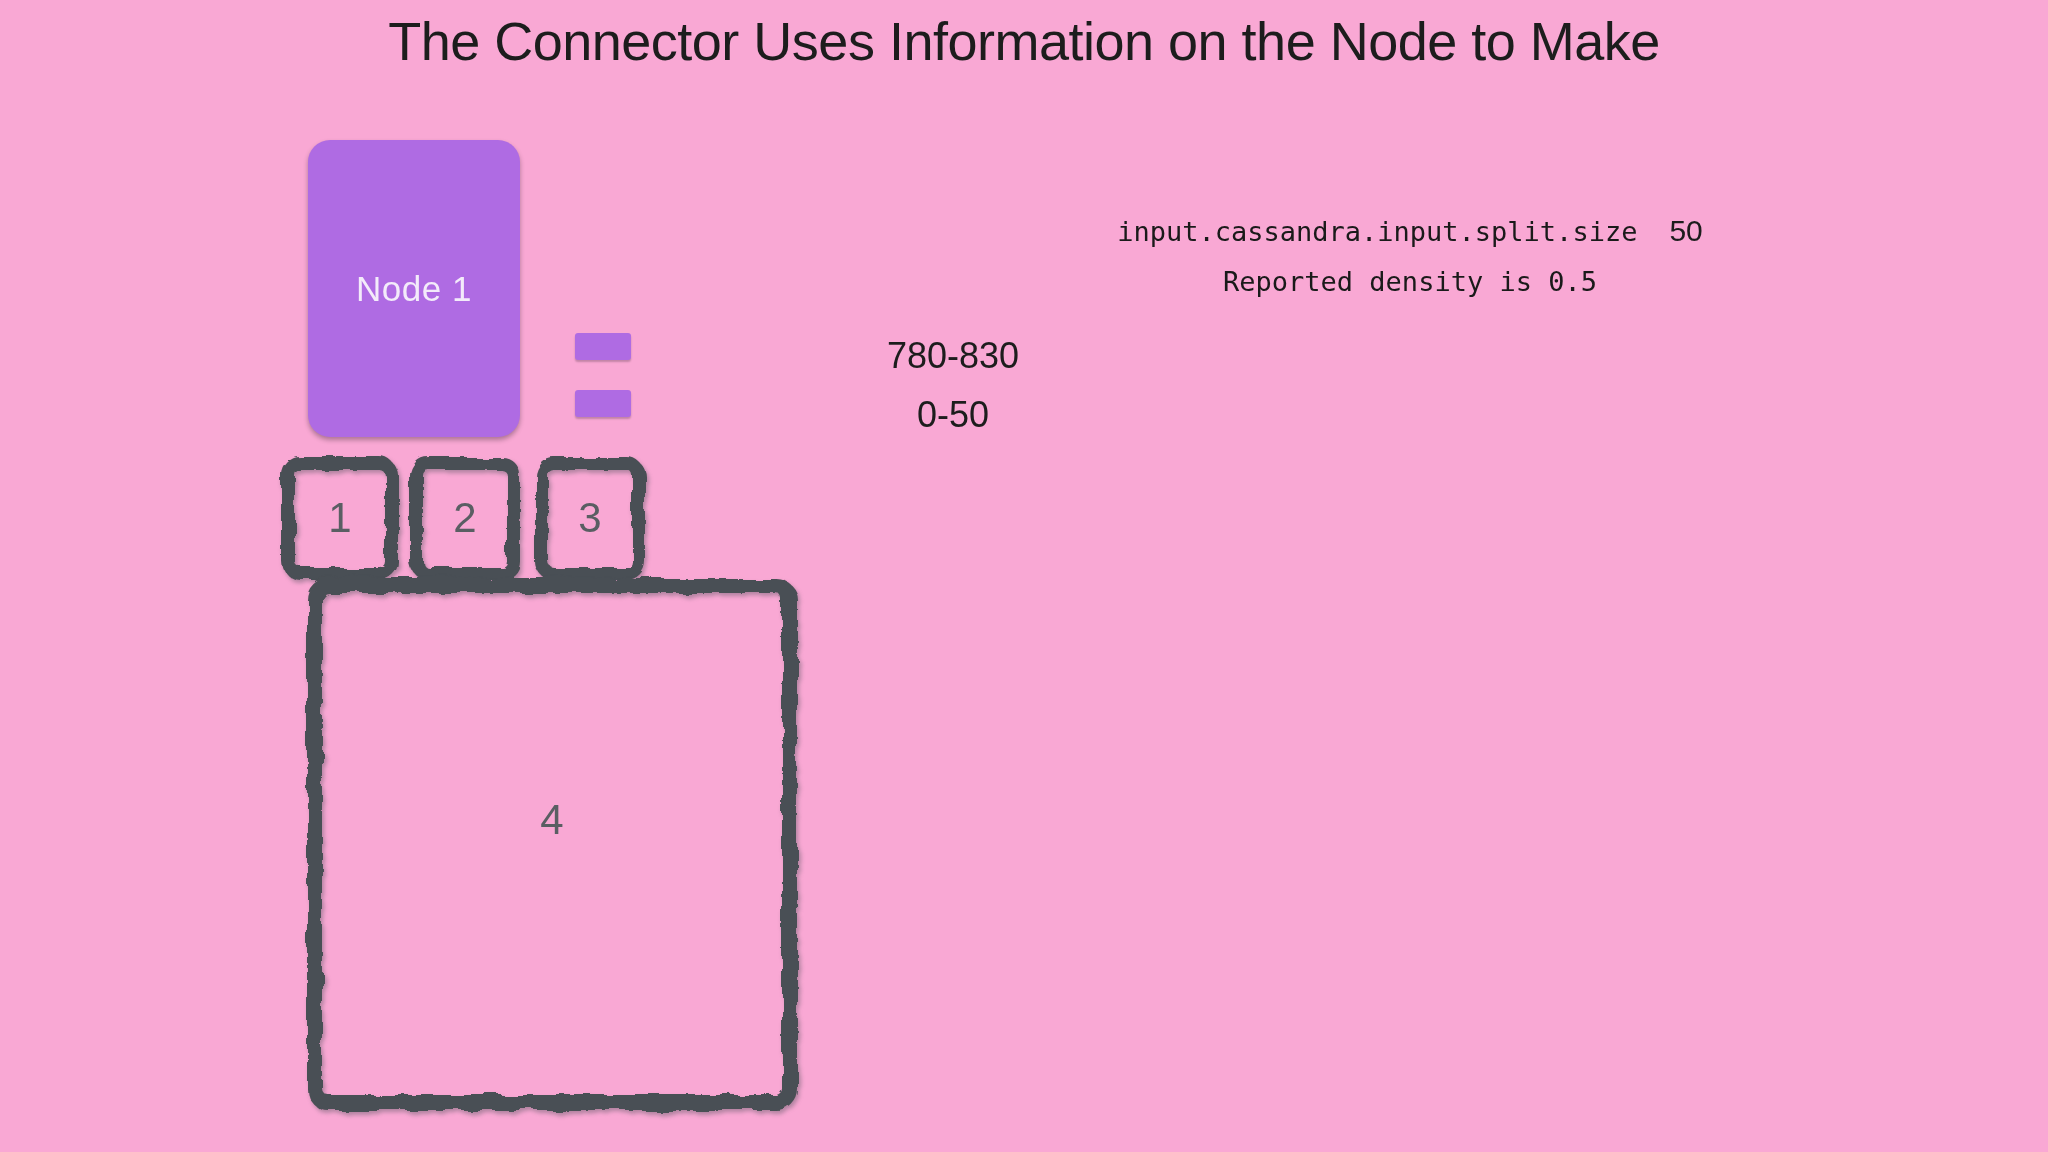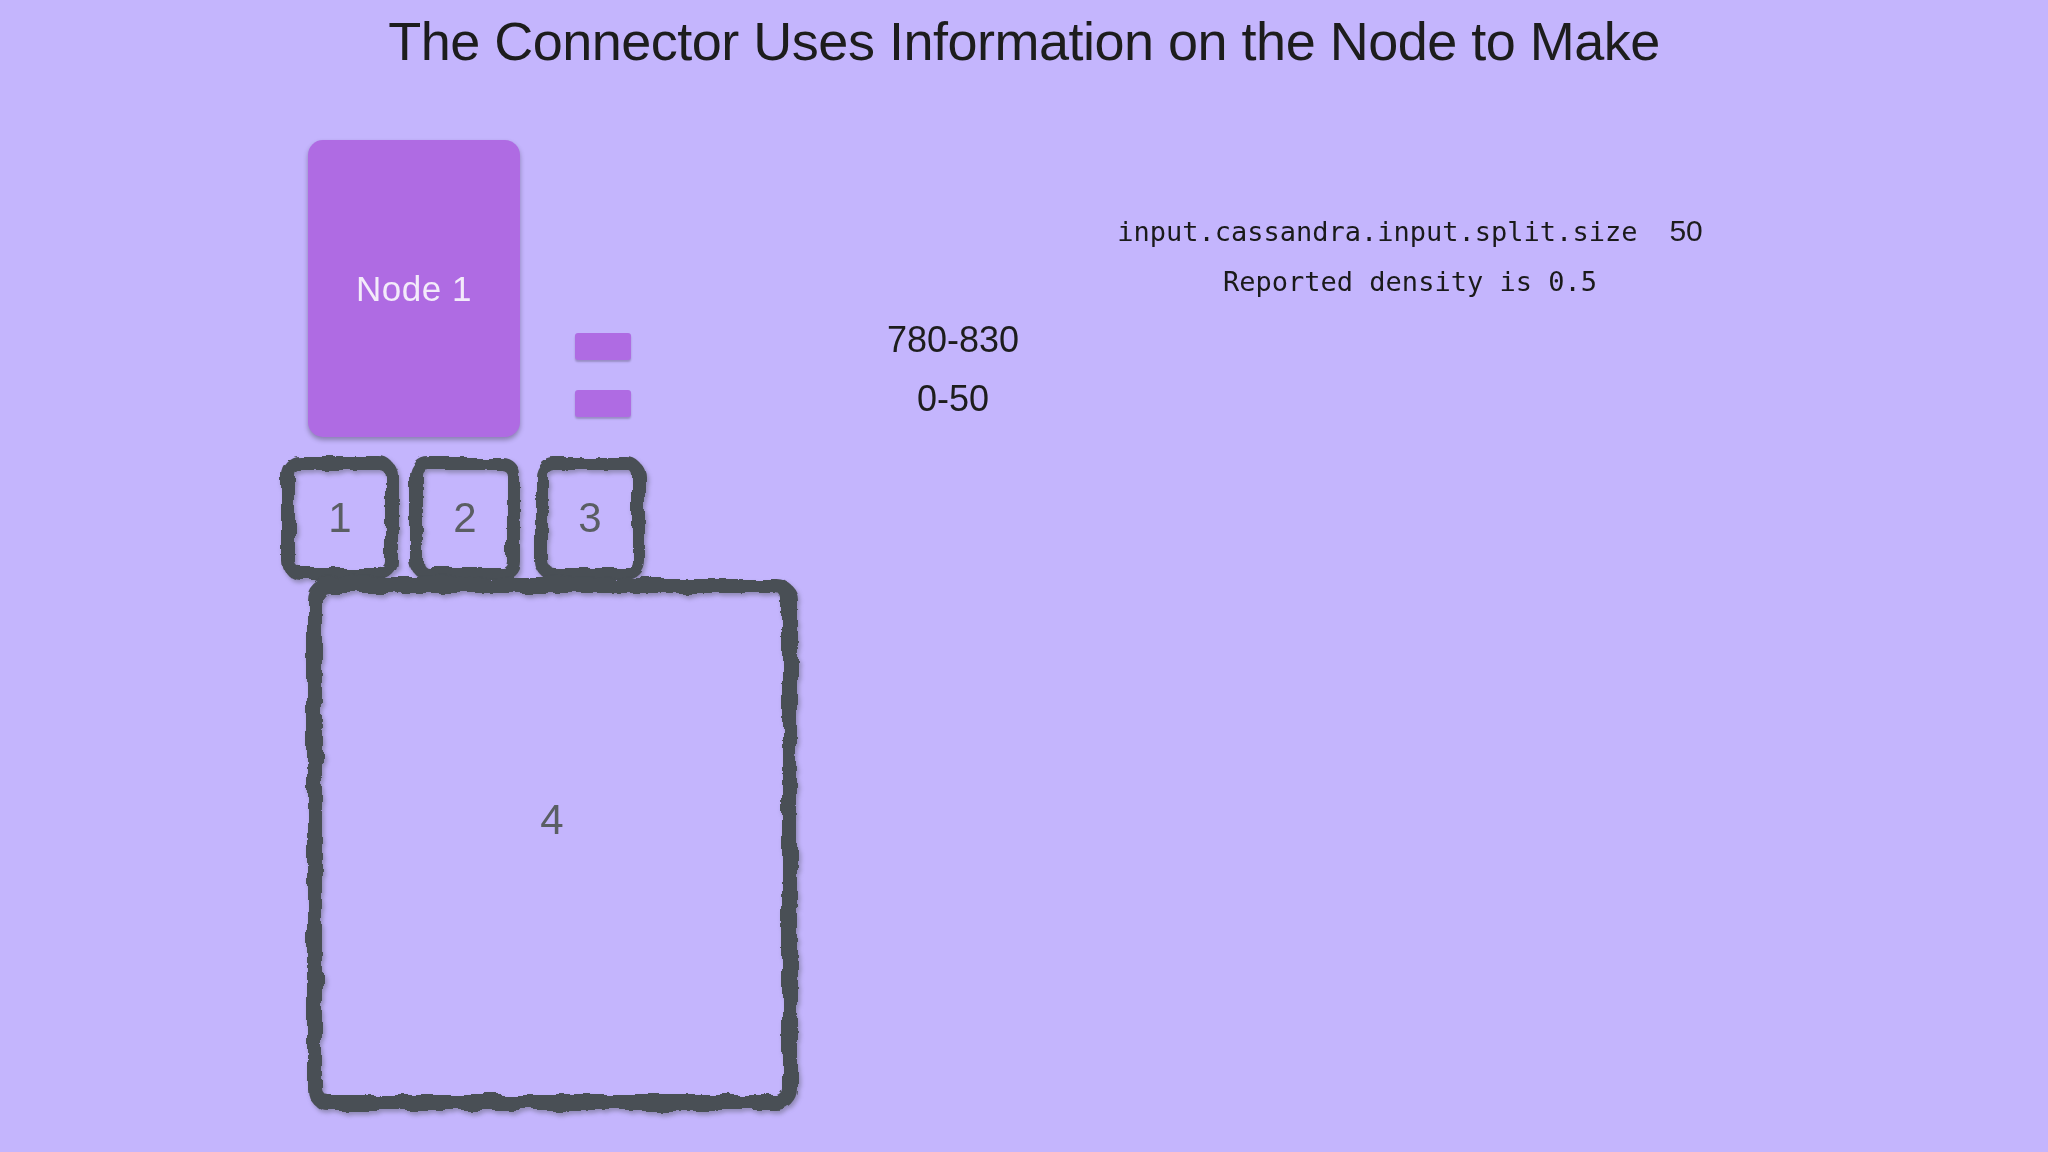--- a/index.html
+++ b/index.html
@@ -5,21 +5,21 @@
   html, body {
     margin: 0;
     padding: 0;
     background: #ffffff;
     font-family: "Liberation Sans", sans-serif;
   }
   #slide {
     position: relative;
     width: 2048px;
     height: 1152px;
-    background: #c4b5fd;
+    background: #f9a8d4;
     overflow: hidden;
   }
 
   
   .slide-title {
     position: absolute;
     top: 8px;
     left: 0;
     width: 100%;
     text-align: center;
@@ -31,21 +31,21 @@
   }
 
   
   .node-box {
     position: absolute;
     left: 308px;
     top: 140px;
     width: 212px;
     height: 297px;
     background: var(--accent, #AF6BE3);
-    border-radius: 15px;
+    border-radius: 22px;
     box-shadow: 0 3px 5px rgba(0,0,0,0.30);
     display: flex;
     align-items: center;
     justify-content: center;
   }
   .node-label {
     color: #f3ebfa;
     font-size: 35px;
     letter-spacing: 0.5px;
   }
@@ -65,20 +65,21 @@
 
   
   .range-label {
     position: absolute;
     left: 953px;
     transform: translateX(-50%);
     font-size: 36px;
     line-height: 36px;
     color: #1d1d1d;
     white-space: nowrap;
+    margin-top: 16px;
   }
   #range-label-1 { top: 322px; }
   #range-label-2 { top: 381px; }
 
   
   .code-line {
     position: absolute;
     left: 1410px;
     transform: translateX(-50%);
     white-space: nowrap;

